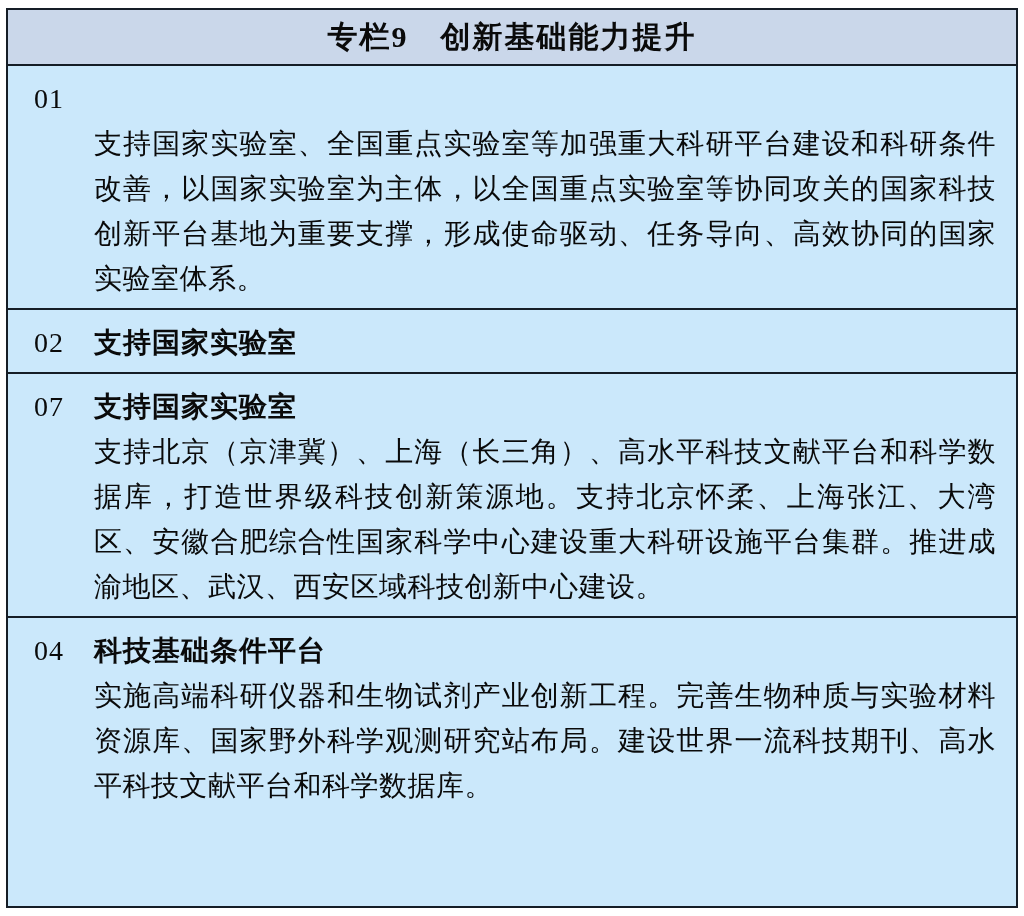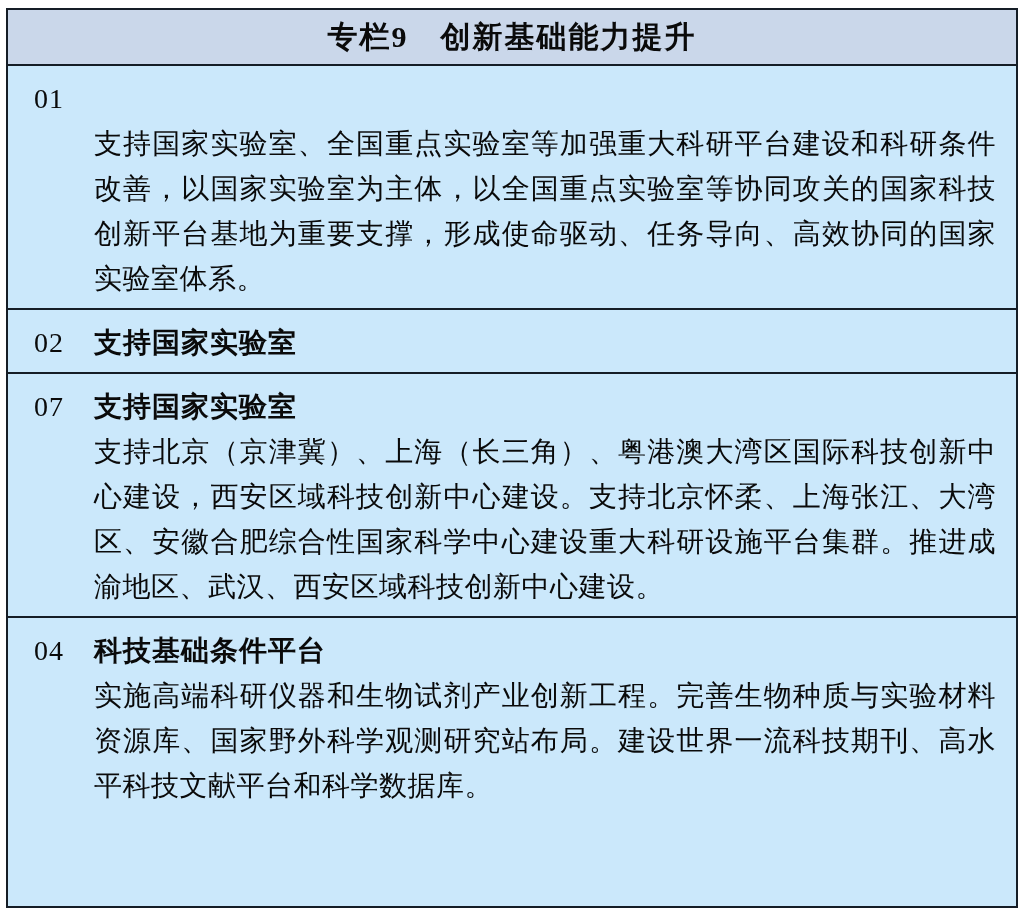--- a/index.html
+++ b/index.html
@@ -92,21 +92,21 @@
       <span class="section-number">02</span>
       <span class="section-title">支持国家实验室</span>
     </div>
   </div>
 
   <div class="section">
     <div class="section-head">
       <span class="section-number">07</span>
       <span class="section-title">支持国家实验室</span>
     </div>
-    <div class="section-body">支持北京（京津冀）、上海（长三角）、粤港澳大湾区国际科技创新中心建设，西安区域科技创新中心建设。支持北京怀柔、上海张江、大湾区、安徽合肥综合性国家科学中心建设重大科研设施平台集群。推进成渝地区、武汉、西安区域科技创新中心建设。</div>
+    <div class="section-body">支持北京（京津冀）、上海（长三角）、高水平科技文献平台和科学数据库，打造世界级科技创新策源地。支持北京怀柔、上海张江、大湾区、安徽合肥综合性国家科学中心建设重大科研设施平台集群。推进成渝地区、武汉、西安区域科技创新中心建设。</div>
   </div>
 
   <div class="section">
     <div class="section-head">
       <span class="section-number">04</span>
       <span class="section-title">科技基础条件平台</span>
     </div>
     <div class="section-body">实施高端科研仪器和生物试剂产业创新工程。完善生物种质与实验材料资源库、国家野外科学观测研究站布局。建设世界一流科技期刊、高水平科技文献平台和科学数据库。</div>
   </div>
 </div>

